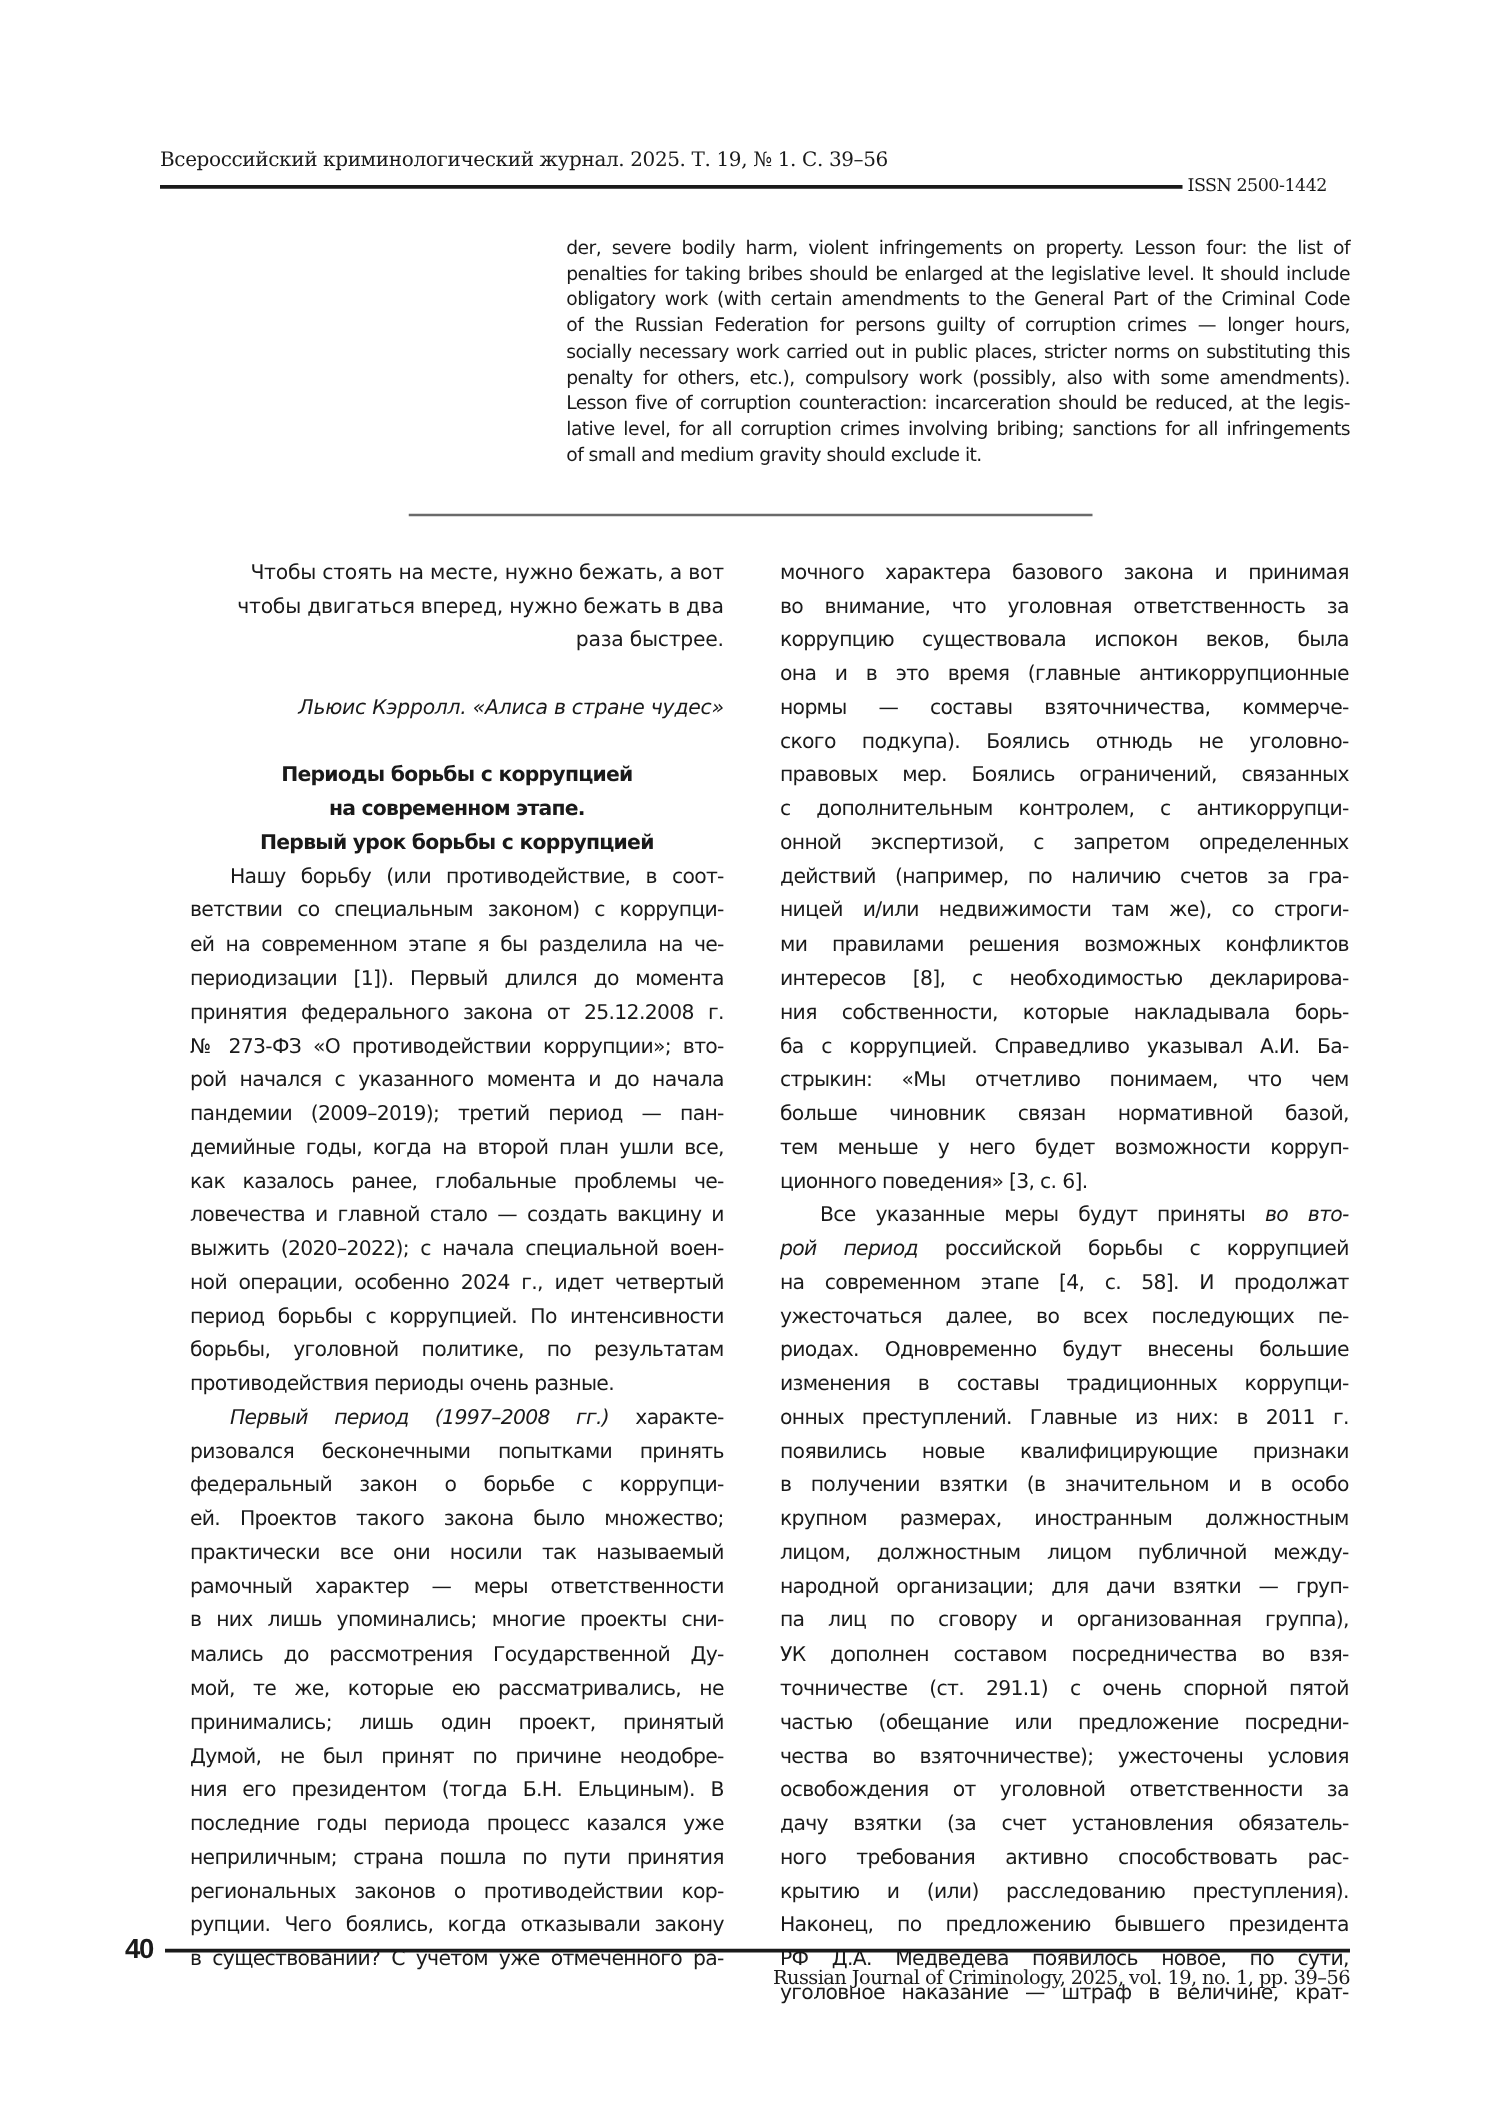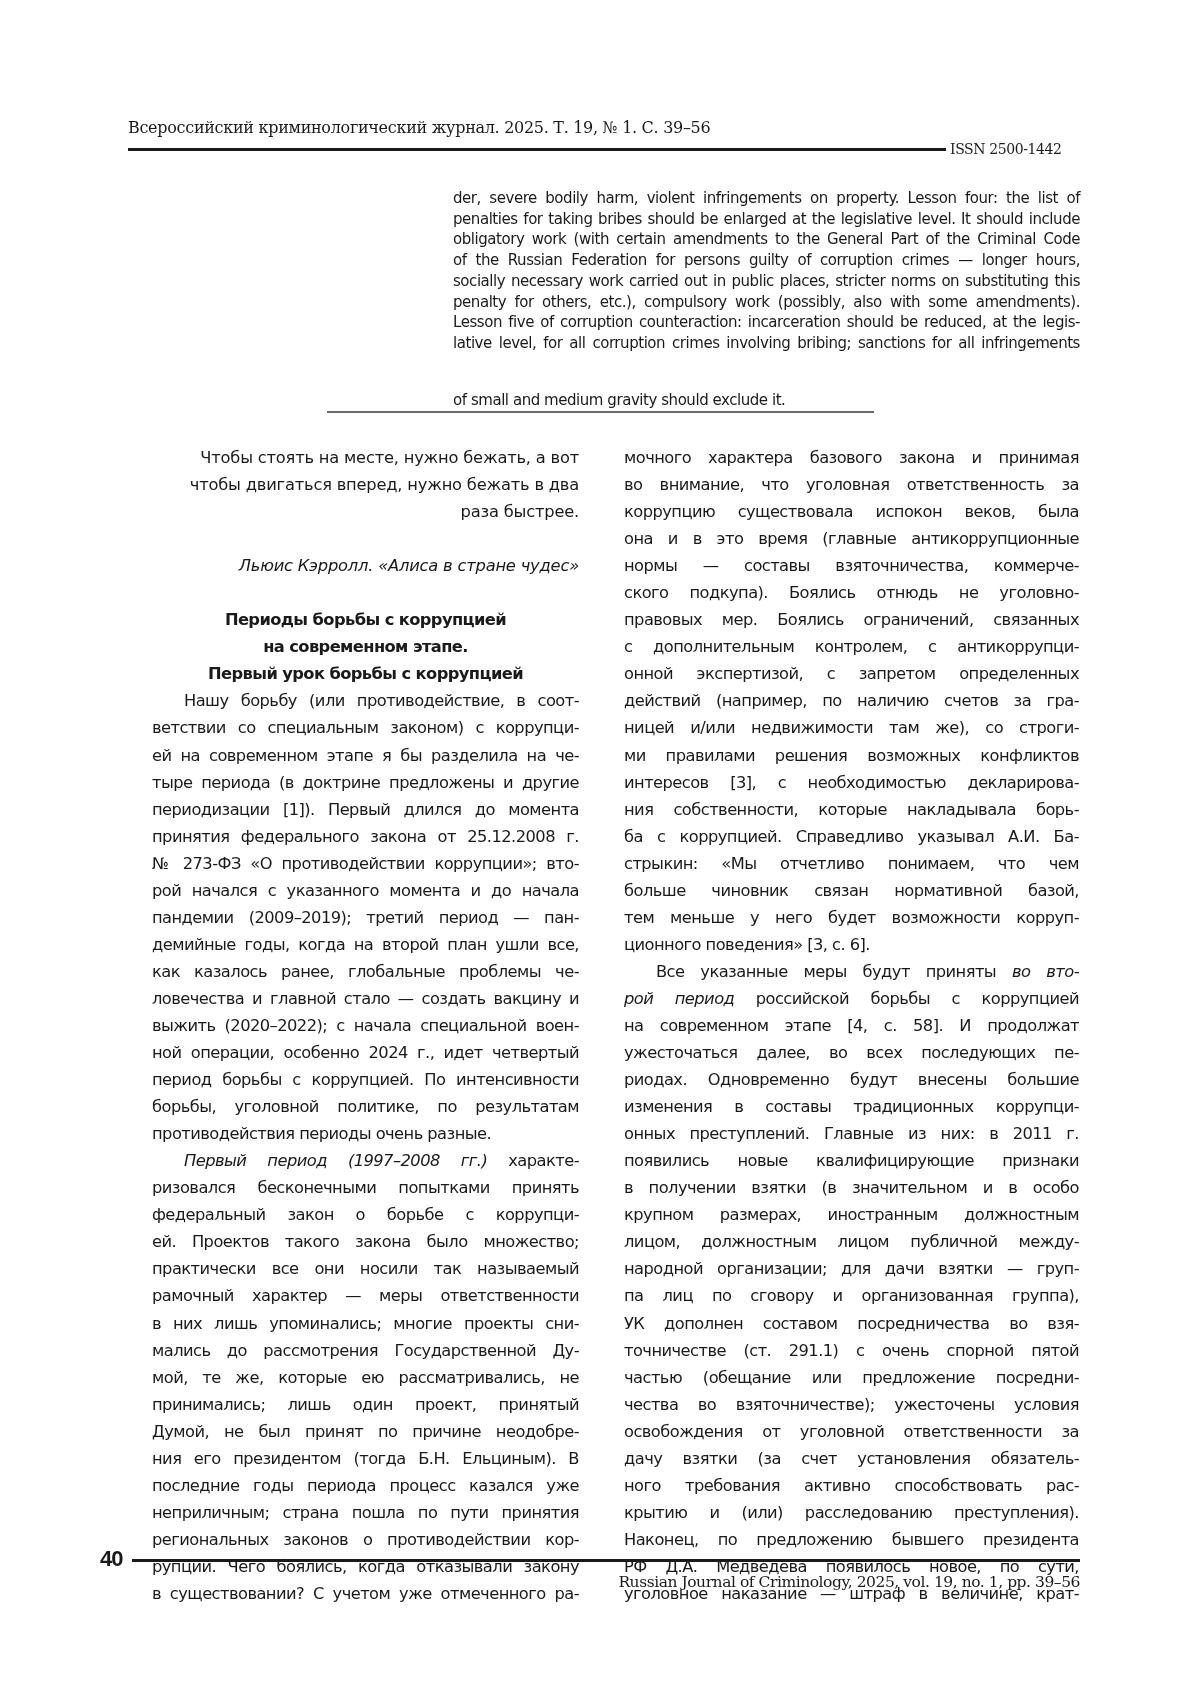--- a/index.html
+++ b/index.html
@@ -19,21 +19,21 @@
     font-family: "DejaVu Serif", "Liberation Serif", serif;
     font-size: 14px; letter-spacing: -0.4px; color: #1a1a1a;
   }
 
   .abstract {
     position: absolute; left: 453px; top: 176px; width: 627px;
     font-family: "DejaVu Sans", "Liberation Sans", sans-serif;
     font-size: 15px; line-height: 20.7px; color: #1a1a1a;
   }
   .abstract .line { display: block; white-space: nowrap; text-align: justify; text-align-last: justify; letter-spacing: -0.45px; }
-  .abstract .line.last { text-align-last: left; margin-top: 36px; }
+  .abstract .line.last { text-align-last: left; }
 
   .sep-rule {
     position: absolute; left: 327px; top: 399px; width: 547px; height: 2px; background: #6a6a6a;
   }
 
   .col {
     position: absolute; top: 432px;
     font-family: "DejaVu Sans", "Liberation Sans", sans-serif;
     font-size: 16.3px; line-height: 27.05px; color: #1a1a1a;
   }
@@ -97,21 +97,20 @@
     <span class="gap"></span>
     <div>
       <span class="line center bold">Периоды борьбы с коррупцией</span>
       <span class="line center bold">на современном этапе.</span>
       <span class="line center bold">Первый урок борьбы с коррупцией</span>
     </div>
     <div>
       <span class="line indent">Нашу борьбу (или противодействие, в соот-</span>
       <span class="line">ветствии со специальным законом) с коррупци-</span>
       <span class="line">ей на современном этапе я бы разделила на че-</span>
-      <span class="line">тыре периода (в доктрине предложены и другие</span>
       <span class="line">периодизации [1]). Первый длился до момента</span>
       <span class="line">принятия федерального закона от 25.12.2008 г.</span>
       <span class="line">№ 273-ФЗ «О противодействии коррупции»; вто-</span>
       <span class="line">рой начался с указанного момента и до начала</span>
       <span class="line">пандемии (2009–2019); третий период — пан-</span>
       <span class="line">демийные годы, когда на второй план ушли все,</span>
       <span class="line">как казалось ранее, глобальные проблемы че-</span>
       <span class="line">ловечества и главной стало — создать вакцину и</span>
       <span class="line">выжить (2020–2022); с начала специальной воен-</span>
       <span class="line">ной операции, особенно 2024 г., идет четвертый</span>
@@ -147,21 +146,21 @@
       <span class="line">коррупцию существовала испокон веков, была</span>
       <span class="line">она и в это время (главные антикоррупционные</span>
       <span class="line">нормы — составы взяточничества, коммерче-</span>
       <span class="line">ского подкупа). Боялись отнюдь не уголовно-</span>
       <span class="line">правовых мер. Боялись ограничений, связанных</span>
       <span class="line">с дополнительным контролем, с антикоррупци-</span>
       <span class="line">онной экспертизой, с запретом определенных</span>
       <span class="line">действий (например, по наличию счетов за гра-</span>
       <span class="line">ницей и/или недвижимости там же), со строги-</span>
       <span class="line">ми правилами решения возможных конфликтов</span>
-      <span class="line">интересов [3], с необходимостью декларирова-</span>
+      <span class="line">интересов [8], с необходимостью декларирова-</span>
       <span class="line">ния собственности, которые накладывала борь-</span>
       <span class="line">ба с коррупцией. Справедливо указывал А.И. Ба-</span>
       <span class="line">стрыкин: «Мы отчетливо понимаем, что чем</span>
       <span class="line">больше чиновник связан нормативной базой,</span>
       <span class="line">тем меньше у него будет возможности корруп-</span>
       <span class="line last">ционного поведения» [3, с. 6].</span>
     </div>
     <div>
       <span class="line indent"><span>Все указанные меры будут приняты </span><span class="it">во вто-</span></span>
       <span class="line"><span class="it">рой период</span><span> российской борьбы с коррупцией</span></span>

